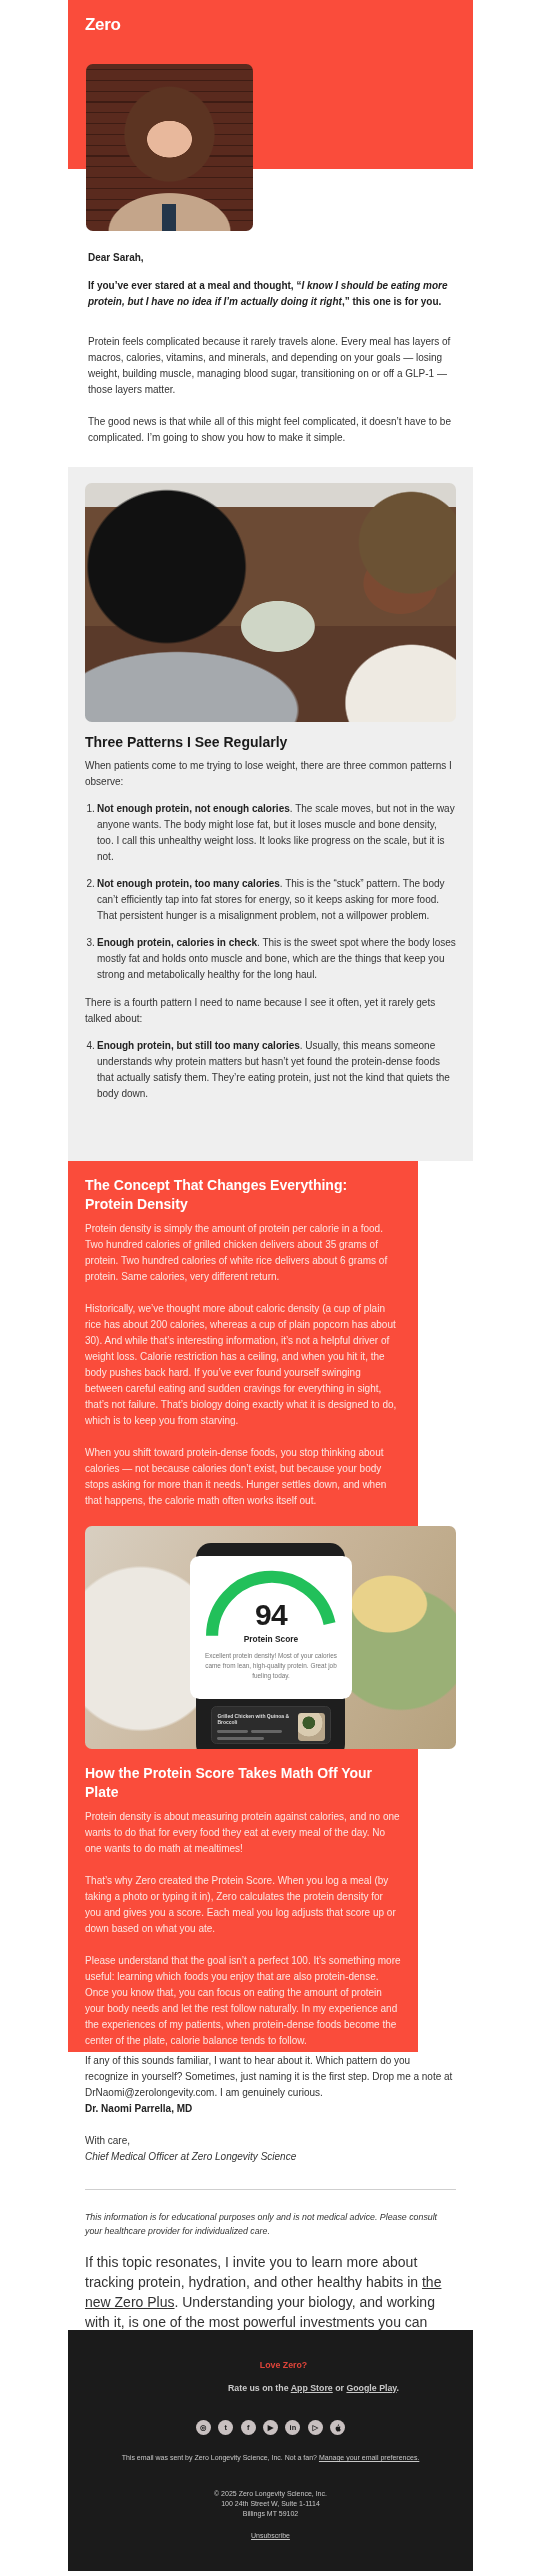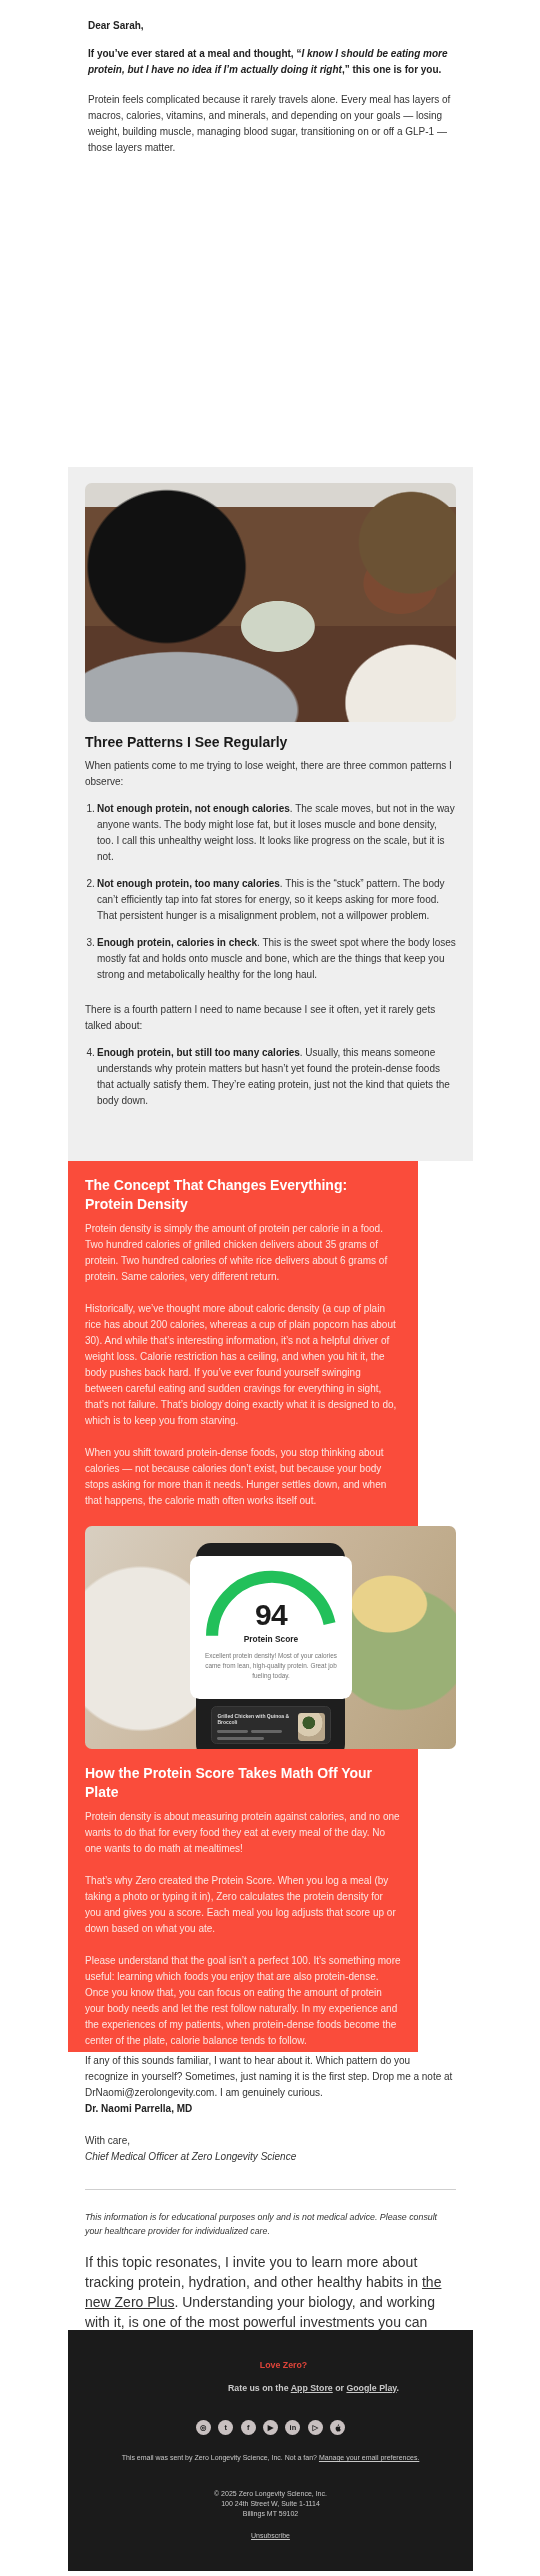--- a/index.html
+++ b/index.html
@@ -19,21 +19,21 @@
         repeating-linear-gradient(0deg, #5a2a1e 0 9.5px, #3e1c14 9.5px 10.8px),
         #4b2318; }
     .portrait .shirt { position: absolute; left: 46%; bottom: 0; width: 8%; height: 16%; background: #24364a; }
 
     
     .intro { padding: 0 20px; margin-top: 19.6px; }
     .p { font-size: 10px; line-height: 16px; color: #333; }
     .greet { font-weight: bold; color: #222; font-size: 10px; }
     .lead { font-weight: bold; color: #222; margin-top: 15px; font-size: 10px; line-height: 16px; }
     .lead i { font-style: italic; }
-    .mt14 { margin-top: 14px; }
+    .mt14 { margin-top: 24px; }
     .mt24 { margin-top: 16px; }
 
     
     .grey { position: absolute; left: 0; top: 467px; width: 405px; height: 694px; background: #efefef; padding: 16px 17px; }
     .photo2 { width: 371px; height: 239px; border-radius: 6.8px; overflow: hidden; position: relative;
       background:
         radial-gradient(ellipse 30% 45% at 22% 35%, #111 0 70%, transparent 72%),
         radial-gradient(ellipse 20% 30% at 88% 25%, #6b5234 0 70%, transparent 72%),
         radial-gradient(ellipse 14% 18% at 85% 42%, #7b4a32 0 70%, transparent 72%),
         radial-gradient(ellipse 14% 15% at 52% 60%, #cfd6c6 0 70%, transparent 72%),
@@ -86,37 +86,45 @@
     .soc { width: 15px; height: 15px; border-radius: 50%; background: #c8c0c0; display: flex; align-items: center; justify-content: center; font-size: 7.4px; color: #1b1b1b; font-weight: bold; }
     .sent { position: absolute; top: 124px; width: 405px; font-size: 7px; color: #c8c8c8; }
     .addr { position: absolute; top: 159px; width: 405px; font-size: 7px; line-height: 10px; color: #c8c8c8; }
     .unsub { position: absolute; top: 202px; width: 405px; font-size: 7px; color: #c8c8c8; }
   </style>
 </head>
 <body>
 
 <div class="wrap">
 
+  <div class="hero">
+    <div class="hero-bg"></div>
+    <div class="logo">Zero</div>
+    <div class="portrait">
+      <div class="shirt"></div>
+    </div>
+  </div>
 
   <div class="intro">
     <p class="greet">Dear Sarah,</p>
     <p class="lead"><span>If you’ve ever stared at a meal and thought, “</span><i>I know I should be eating more protein, but I have no idea if I’m actually doing it right</i><span>,” this one is for you.</span></p>
     <p class="p mt14">Protein feels complicated because it rarely travels alone. Every meal has layers of macros, calories, vitamins, and minerals, and depending on your goals — losing weight, building muscle, managing blood sugar, transitioning on or off a GLP-1 — those layers matter.</p>
+    <p class="p mt24">The good news is that while all of this might feel complicated, it doesn’t have to be complicated. I’m going to show you how to make it simple.</p>
   </div>
 
   <div class="grey">
     <div class="photo2"></div>
     <h2 class="h2">Three Patterns I See Regularly</h2>
     <p class="p" style="margin-top:6.8px">When patients come to me trying to lose weight, there are three common patterns I observe:</p>
     <ol class="patterns">
       <li><span class="num">1.</span><b>Not enough protein, not enough calories</b><span>. The scale moves, but not in the way anyone wants. The body might lose fat, but it loses muscle and bone density, too. I call this unhealthy weight loss. It looks like progress on the scale, but it is not.</span></li>
       <li><span class="num">2.</span><b>Not enough protein, too many calories</b><span>. This is the “stuck” pattern. The body can’t efficiently tap into fat stores for energy, so it keeps asking for more food. That persistent hunger is a misalignment problem, not a willpower problem.</span></li>
       <li><span class="num">3.</span><b>Enough protein, calories in check</b><span>. This is the sweet spot where the body loses mostly fat and holds onto muscle and bone, which are the things that keep you strong and metabolically healthy for the long haul.</span></li>
     </ol>
-    <p class="p" style="margin-top:19px">There is a fourth pattern I need to name because I see it often, yet it rarely gets talked about:</p>
+    <p class="p" style="margin-top:12px">There is a fourth pattern I need to name because I see it often, yet it rarely gets talked about:</p>
     <ol class="patterns">
       <li><span class="num">4.</span><b>Enough protein, but still too many calories</b><span>. Usually, this means someone understands why protein matters but hasn’t yet found the protein-dense foods that actually satisfy them. They’re eating protein, just not the kind that quiets the body down.</span></li>
     </ol>
   </div>
 
   <div class="red">
     <h2 class="h2"><span>The Concept That Changes Everything:</span><br><span>Protein Density</span></h2>
     <p class="p" style="margin-top:6.8px">Protein density is simply the amount of protein per calorie in a food. Two hundred calories of grilled chicken delivers about 35 grams of protein. Two hundred calories of white rice delivers about 6 grams of protein. Same calories, very different return.</p>
     <p class="p mt24">Historically, we’ve thought more about caloric density (a cup of plain rice has about 200 calories, whereas a cup of plain popcorn has about 30). And while that’s interesting information, it’s not a helpful driver of weight loss. Calorie restriction has a ceiling, and when you hit it, the body pushes back hard. If you’ve ever found yourself swinging between careful eating and sudden cravings for everything in sight, that’s not failure. That’s biology doing exactly what it is designed to do, which is to keep you from starving.</p>
     <p class="p mt24">When you shift toward protein-dense foods, you stop thinking about calories — not because calories don’t exist, but because your body stops asking for more than it needs. Hunger settles down, and when that happens, the calorie math often works itself out.</p>

